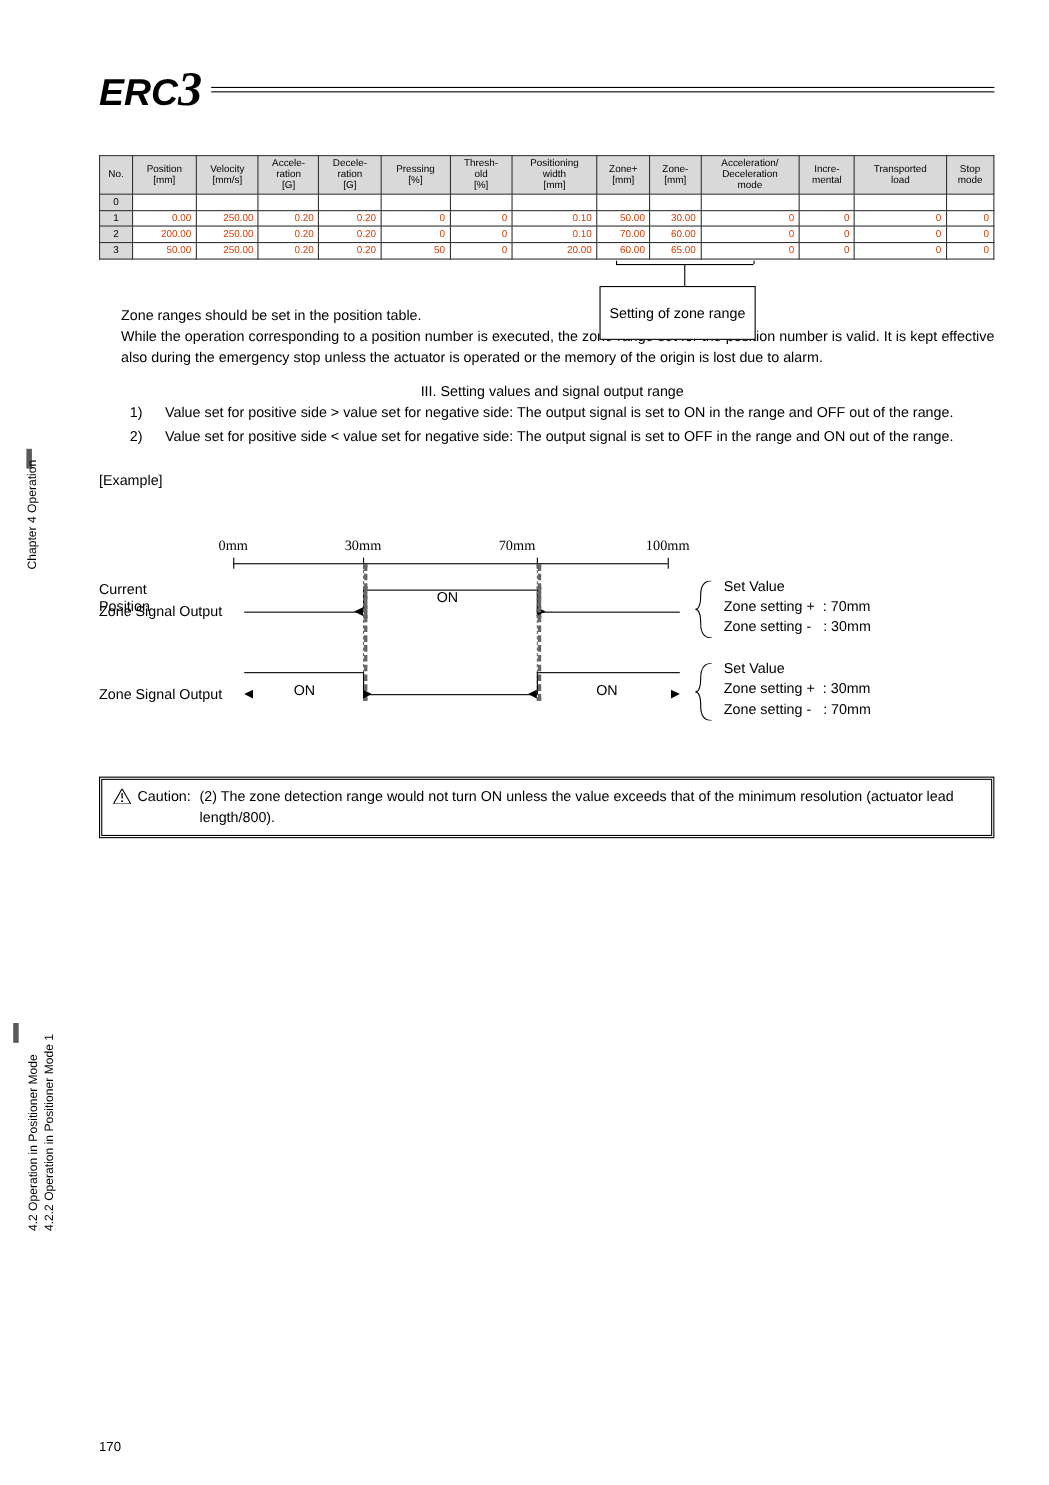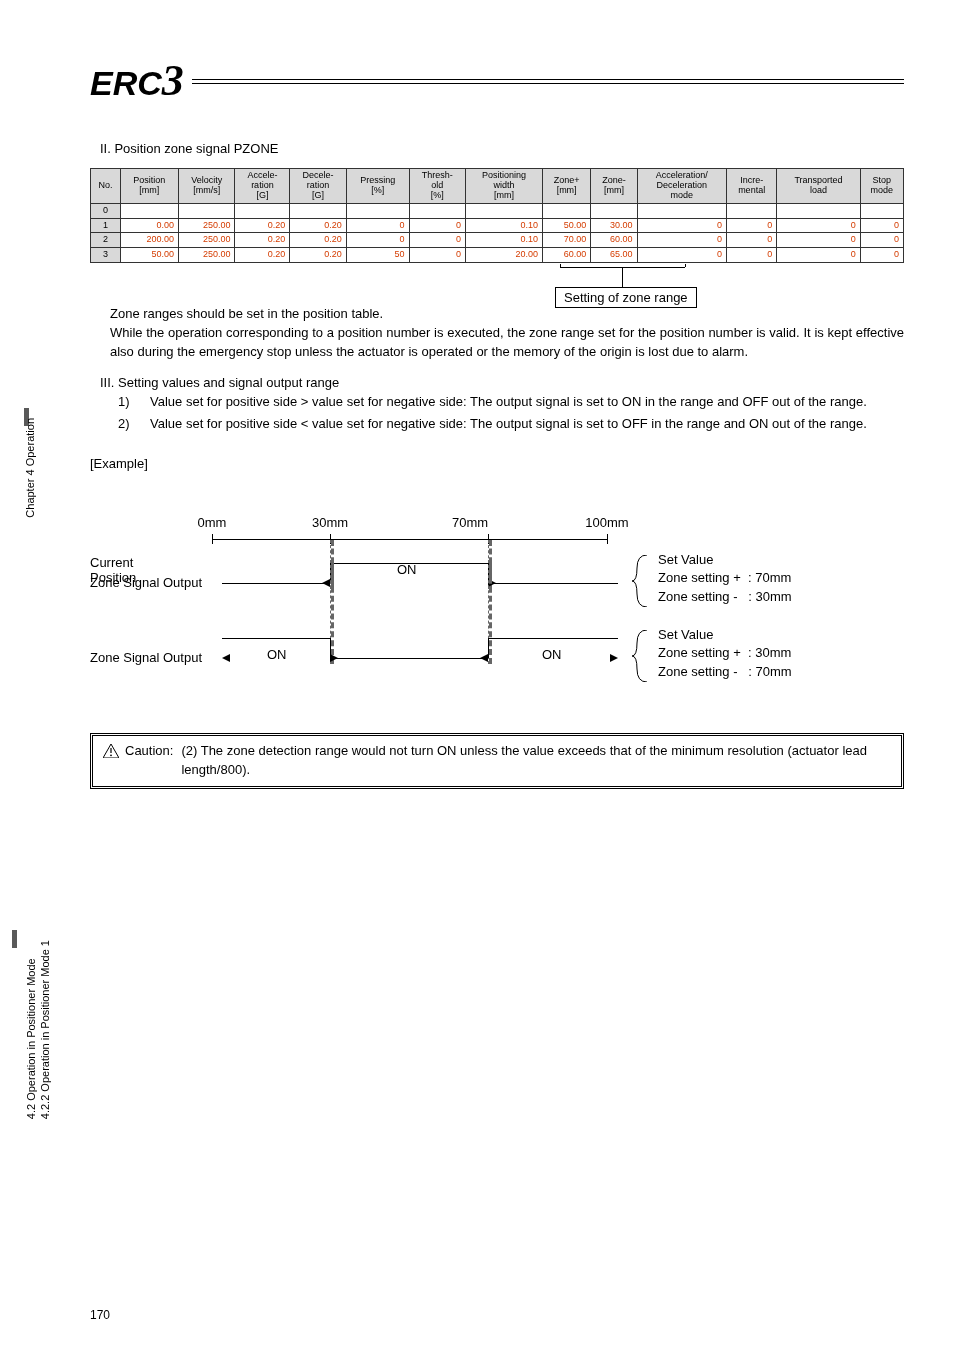--- a/index.html
+++ b/index.html
@@ -89,38 +89,39 @@
     position: absolute;
     top: 0;
     left: 532px;
     width: 1px;
     height: 20px;
     background: #000;
   }
   .callout-box {
     position: absolute;
     top: 20px;
-    left: 465px;
+    left: 455px;
     border: 1px solid #000;
-    padding: 2px 8px;
+    padding: 16px 8px;
     font-size: 13px;
     background: #fff;
   }
 
   .body-text {
     margin-left: 20px;
     font-size: 13px;
     line-height: 1.45;
     margin-bottom: 12px;
     text-align: justify;
   }
   .body-text-h {
     margin-left: 10px;
     font-size: 13px;
     line-height: 1.45;
+    text-align: center;
   }
   .list {
     margin-left: 28px;
     font-size: 13px;
     line-height: 1.45;
   }
   .list .row {
     display: flex;
     gap: 14px;
     margin-bottom: 4px;
@@ -217,21 +218,21 @@
     left: 90px;
     bottom: 28px;
     font-size: 12px;
   }
 
   
   .d-label { position:absolute; }
   .d-ruler { position:absolute; top:30px; left:122px; width:395px; }
   .d-ruler .line { border-top:1px solid #000; position:absolute; left:0; right:0; top:14px;}
   .d-tick { position:absolute; top:9px; width:1px; height:10px; background:#000; }
-  .d-tick-lbl { position:absolute; top:-10px; font-size:13px; transform:translateX(-50%);}
+  .d-tick-lbl { position:absolute; top:-10px; font-size:13px; transform:translateX(-50%);font-family:Liberation Serif, serif;}
 
   .d-sig { position:absolute; left:122px; }
   .d-sig .hline { position:absolute; border-top:1px solid #000; }
   .d-sig .vline { position:absolute; border-left:1px solid #000; }
   .d-sig .dash { border-style:dashed; border-color:#666;}
   .d-arrow-l { position:absolute; width:0;height:0; border-top:4px solid transparent; border-bottom:4px solid transparent; border-right:8px solid #000;}
   .d-arrow-r { position:absolute; width:0;height:0; border-top:4px solid transparent; border-bottom:4px solid transparent; border-left:8px solid #000;}
 
   .brace { position:absolute; }
   .brace svg { display:block; }
@@ -243,21 +244,20 @@
 <div class="page">
 
   <div class="logo-row">
     <span class="logo">ERC<span style="font-size:44px; font-family:'Times New Roman',serif;">3</span></span>
     <div class="logo-line">
         <div class="l1"></div>
         <div class="l2"></div>
       </div>
   </div>
 
-  <div class="section-h">II. Position zone signal PZONE</div>
 
   <table class="pos">
     <thead>
       <tr>
         <th>No.</th>
         <th>Position<br>[mm]</th>
         <th>Velocity<br>[mm/s]</th>
         <th>Accele-<br>ration<br>[G]</th>
         <th>Decele-<br>ration<br>[G]</th>
         <th>Pressing<br>[%]</th>

